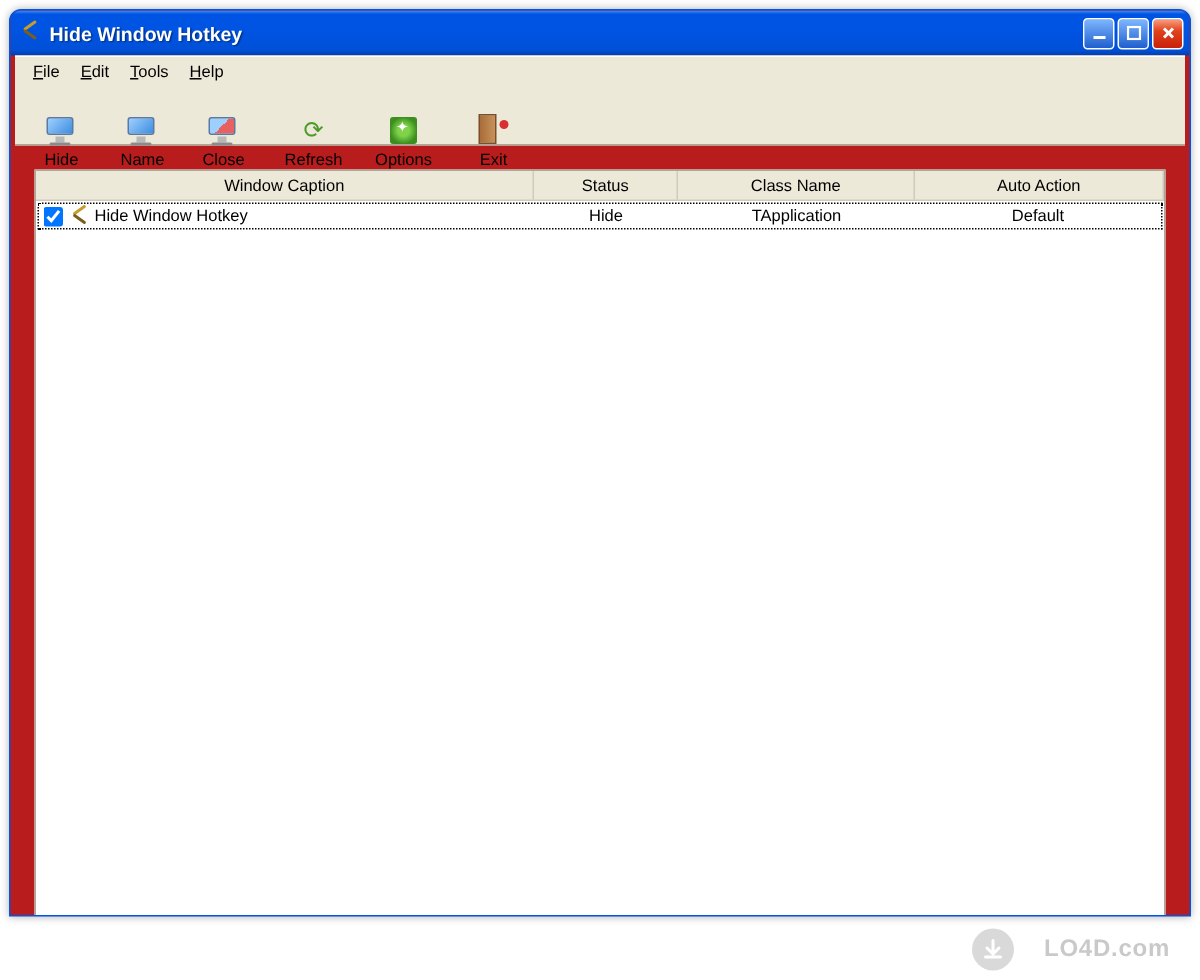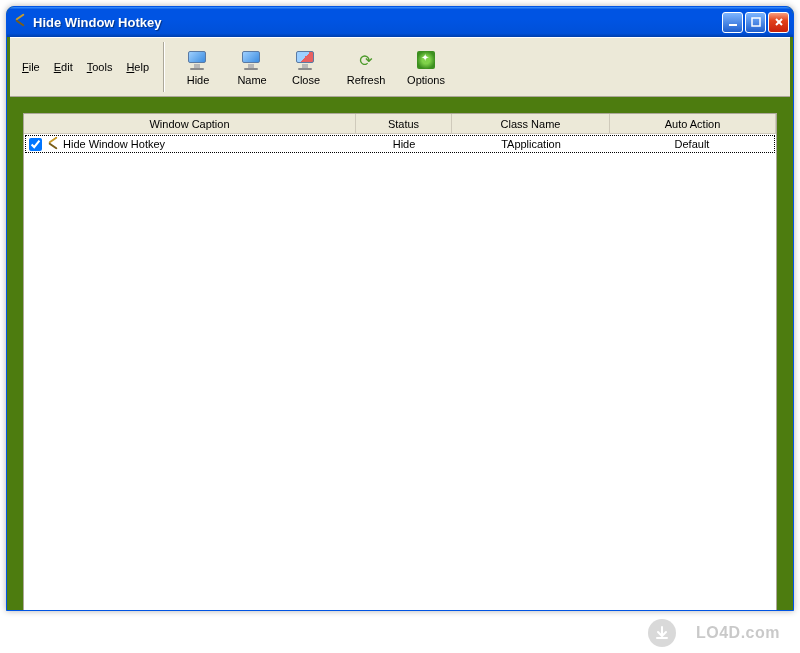--- a/index.html
+++ b/index.html
@@ -14,21 +14,21 @@
   }
   .window {
     position: absolute;
     left: 6px;
     top: 6px;
     width: 788px;
     height: 605px;
     border: 1px solid #0054e3;
     border-radius: 8px 8px 0 0;
     overflow: hidden;
-    background: #4d7c0f;
+    background: #b91c1c;
     box-shadow: 0 0 6px rgba(0,0,0,0.3);
   }
   .titlebar {
     height: 30px;
     background: linear-gradient(to bottom, #3b91ff 0%, #0054e3 8%, #0054e3 40%, #0050d8 88%, #003fab 100%);
     display: flex;
     align-items: center;
     padding: 0 4px;
     color: #fff;
   }
@@ -97,20 +97,21 @@
   }
   .win-btn svg { display: block; }
   .toolbar-area {
     height: 60px;
     background: #ece9d8;
     border-top: 1px solid #fff;
     border-bottom: 1px solid #aca899;
     margin: 0 3px;
     display: flex;
     align-items: stretch;
+    flex-direction: column;
   }
   .menubar {
     display: flex;
     align-items: center;
     padding: 0 6px;
     gap: 2px;
     height: 100%;
   }
   .menuitem {
     padding: 4px 6px;
@@ -367,20 +368,28 @@
 
       <div class="tb-btn">
         <div class="icon">
             <div class="options-icon"></div>
           </div>
         <div class="label">Options</div>
       </div>
 
       <div class="tb-sep"></div>
 
+      <div class="tb-btn">
+        <div class="icon">
+            <div class="exit-icon">
+              <div class="door"></div>
+            </div>
+          </div>
+        <div class="label">Exit</div>
+      </div>
     </div>
   </div>
 
   <div class="content">
     <div class="col-headers">
       <div class="col-h col-caption">Window Caption</div>
       <div class="col-h col-status">Status</div>
       <div class="col-h col-class">Class Name</div>
       <div class="col-h col-action">Auto Action</div>
     </div>

